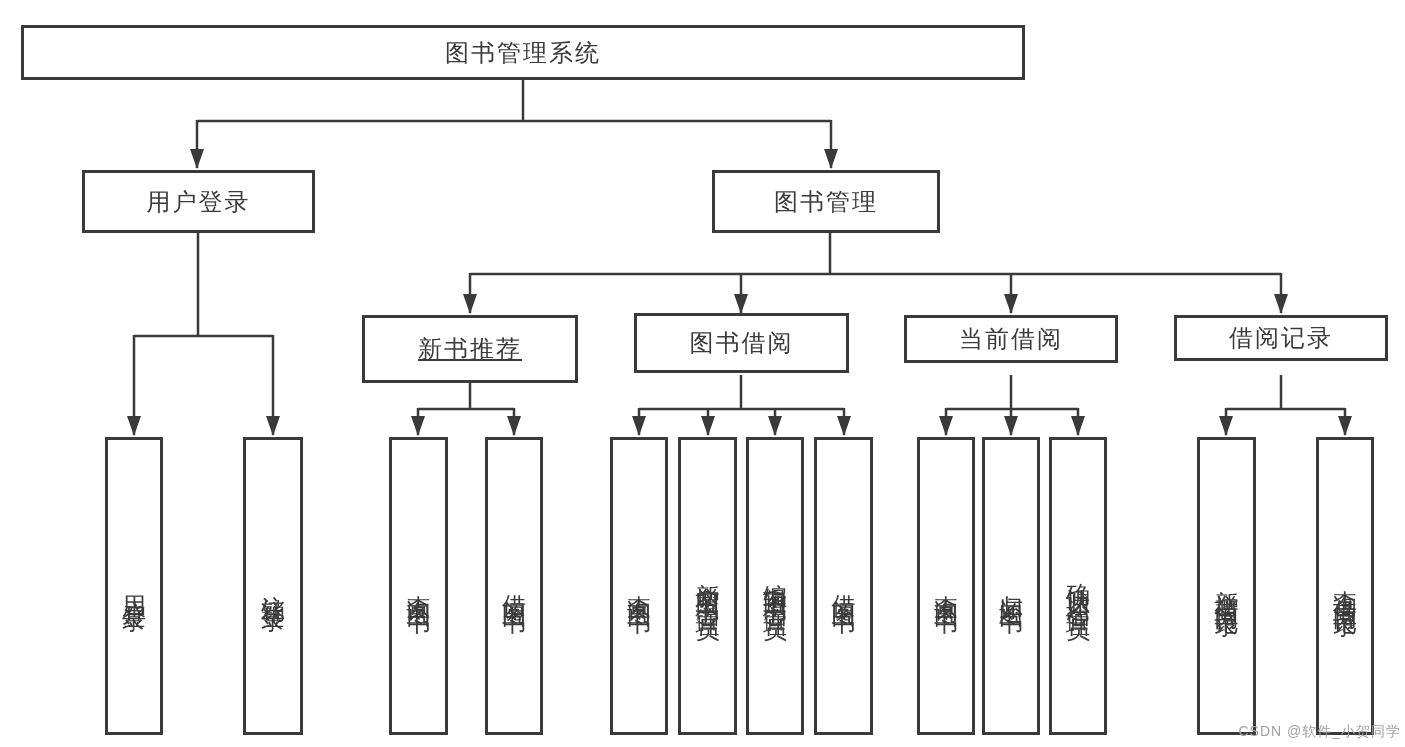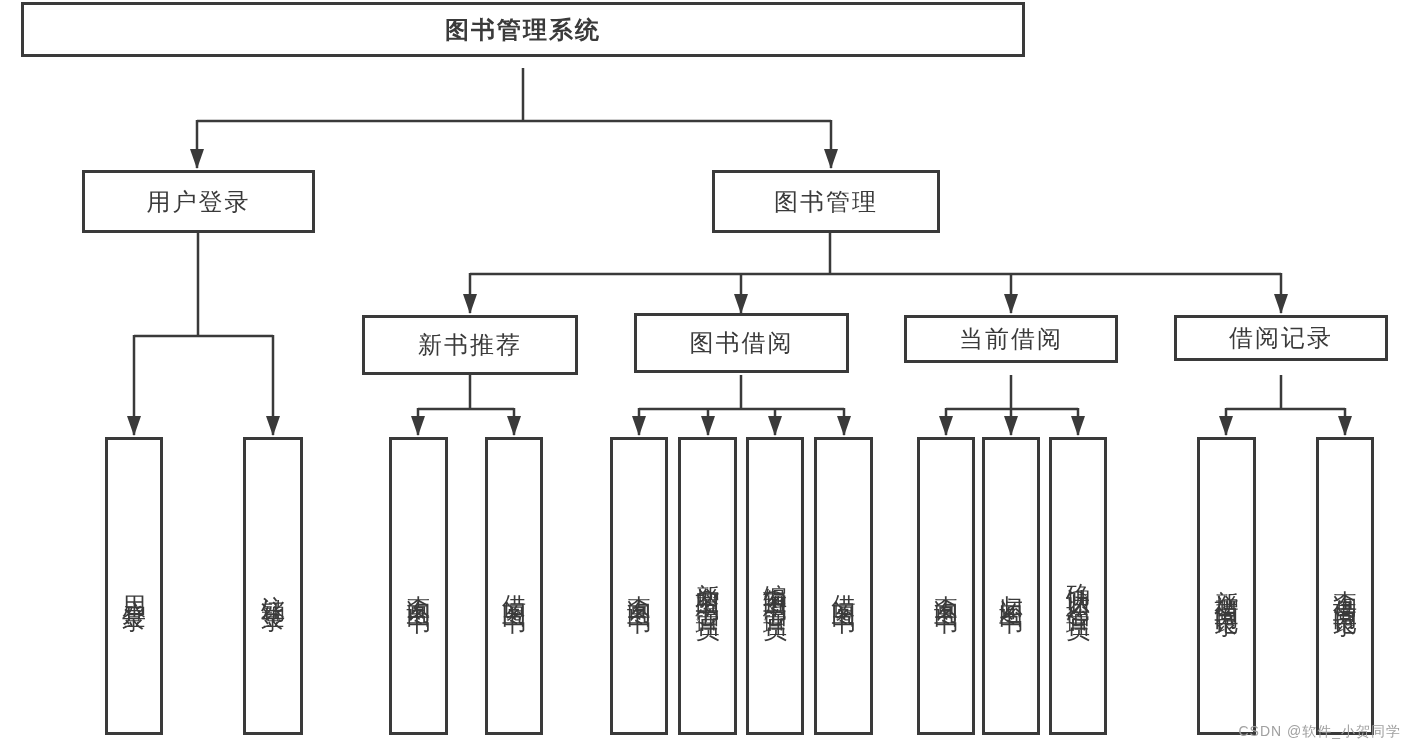--- a/index.html
+++ b/index.html
@@ -91,26 +91,26 @@
       <line x1="946" y1="408" x2="946" y2="435" marker-end="url(#arrow)"></line>
       <line x1="1011" y1="408" x2="1011" y2="435" marker-end="url(#arrow)"></line>
       <line x1="1078" y1="408" x2="1078" y2="435" marker-end="url(#arrow)"></line>
 
       <path d="M1281 375 V409 M1226 409 H1345"></path>
       <line x1="1226" y1="408" x2="1226" y2="435" marker-end="url(#arrow)"></line>
       <line x1="1345" y1="408" x2="1345" y2="435" marker-end="url(#arrow)"></line>
     </g>
   </svg>
 
-  <div class="node" style="left:21px; top:2px; width:1004px; height:55px;font-weight:bold;">图书管理系统</div>
+  <div class="node" style="left:21px; top:25px; width:1004px; height:55px;">图书管理系统</div>
 
   <div class="node" style="left:82px; top:170px; width:233px; height:63px;">用户登录</div>
   <div class="node" style="left:712px; top:170px; width:228px; height:63px;">图书管理</div>
 
-  <div class="node" style="left:362px; top:315px; width:216px; height:60px;">新书推荐</div>
+  <div class="node" style="left:362px; top:315px; width:216px; height:68px;text-decoration:underline;">新书推荐</div>
   <div class="node" style="left:634px; top:313px; width:215px; height:60px;">图书借阅</div>
   <div class="node" style="left:904px; top:315px; width:214px; height:48px;">当前借阅</div>
   <div class="node" style="left:1174px; top:315px; width:214px; height:46px;">借阅记录</div>
 
   <div class="node leaf" style="left:105px; top:437px; width:58px; height:298px;">
     <span class="vtext">用户登录</span>
   </div>
   <div class="node leaf" style="left:243px; top:437px; width:60px; height:298px;">
     <span class="vtext">注销登录</span>
   </div>

